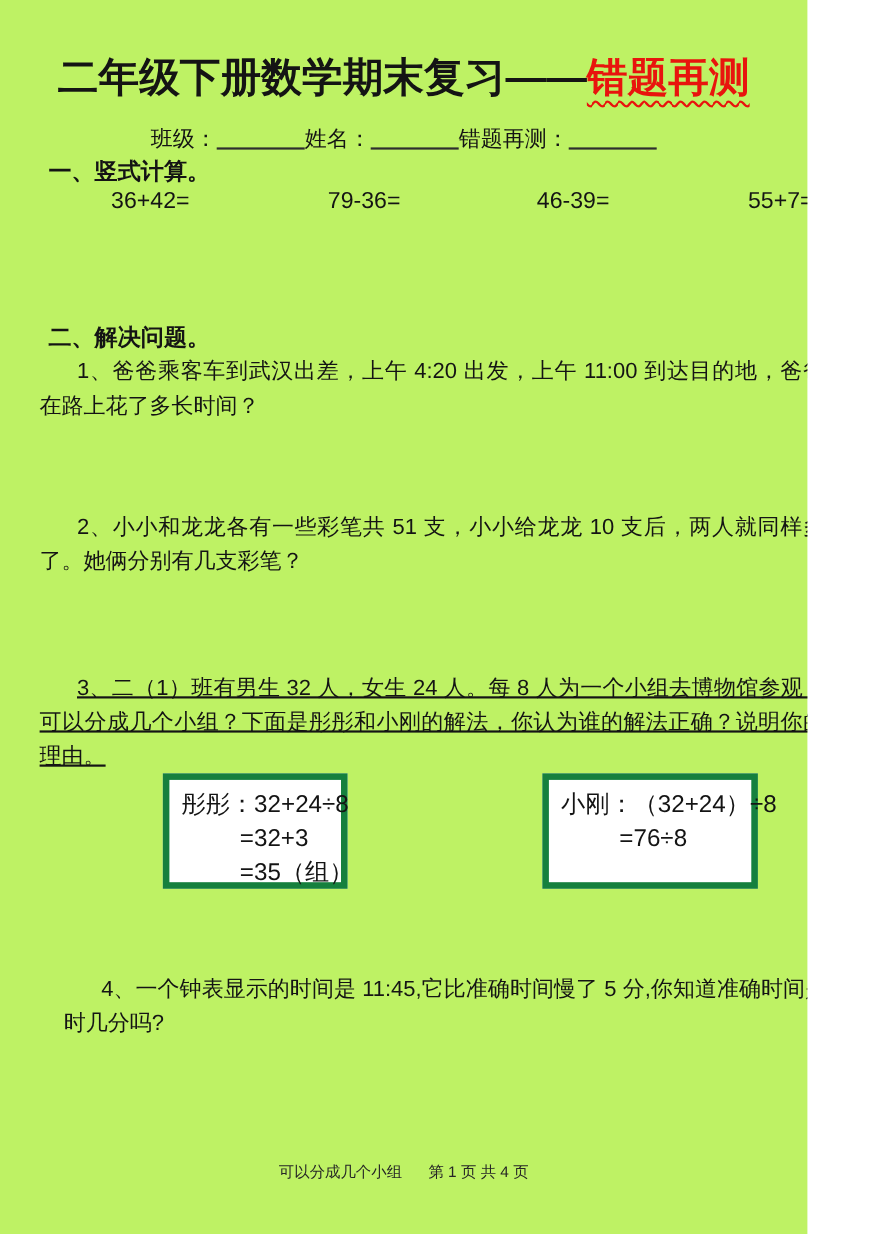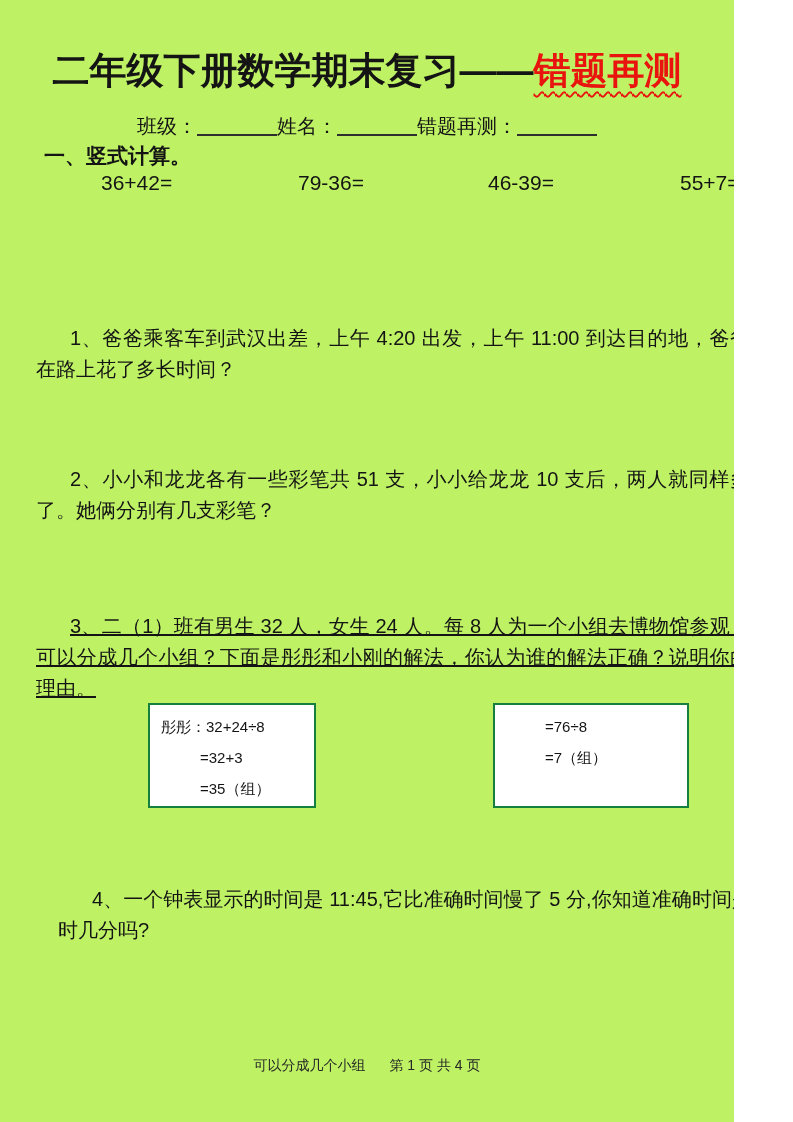--- a/index.html
+++ b/index.html
@@ -100,29 +100,29 @@
   #problem-2 { top: 464px; }
   #problem-3 { top: 611px; text-decoration: underline; }
   #problem-4 { top: 884px; margin-left: 22px; }
 
   
   .sol-box {
     position: absolute;
     top: 703px;
     height: 105px;
     box-sizing: border-box;
-    border: 2px solid #15803d;
+    border: 6px solid #15803d;
     background: #ffffff;
-    font-size: 15px;
+    font-size: 22px;
     padding-top: 6px;
   }
   #solution-box-1 { left: 148px; width: 168px; }
   #solution-box-2 { left: 493px; width: 196px; }
   .sol-name { padding-left: 11px; line-height: 31px; white-space: nowrap; }
-  .sol-line { padding-left: 50px; line-height: 31px; white-space: nowrap; }
+  .sol-line { padding-left: 64px; line-height: 31px; white-space: nowrap; }
 
   
   .footer {
     position: absolute;
     top: 1057px;
     left: 0;
     width: 100%;
     text-align: center;
     font-size: 14px;
     color: #262626;
@@ -141,35 +141,36 @@
 
   <div class="sec-heading" id="heading-1">一、竖式计算。</div>
 
   <div class="calc-row">
     <span class="calc-item">36+42=</span>
     <span class="calc-item">79-36=</span>
     <span class="calc-item">46-39=</span>
     <span class="calc-item">55+7=</span>
   </div>
 
+  <div class="sec-heading" id="heading-2">二、解决问题。</div>
 
   <p class="problem" id="problem-1">1、爸爸乘客车到武汉出差，上午 4:20 出发，上午 11:00 到达目的地，爸爸在路上花了多长时间？</p>
 
   <p class="problem" id="problem-2">2、小小和龙龙各有一些彩笔共 51 支，小小给龙龙 10 支后，两人就同样多了。她俩分别有几支彩笔？</p>
 
   <p class="problem" id="problem-3">3、二（1）班有男生 32 人，女生 24 人。每 8 人为一个小组去博物馆参观，可以分成几个小组？下面是彤彤和小刚的解法，你认为谁的解法正确？说明你的理由。</p>
 
   <div class="sol-box" id="solution-box-1">
     <div class="sol-name">彤彤：32+24÷8</div>
     <div class="sol-line">=32+3</div>
     <div class="sol-line">=35（组）</div>
   </div>
 
   <div class="sol-box" id="solution-box-2">
+    <div class="sol-name">小刚：（32+24）÷8</div>
     <div class="sol-line">=76÷8</div>
-    <div class="sol-line">=7（组）</div>
   </div>
 
   <p class="problem" id="problem-4">4、一个钟表显示的时间是 11:45,它比准确时间慢了 5 分,你知道准确时间是几时几分吗?</p>
 
   <div class="footer"><span>可以分成几个小组</span><span class="gap"></span><span>第 1 页 共 4 页</span></div>
 
 </div>
 
 </body></html>

